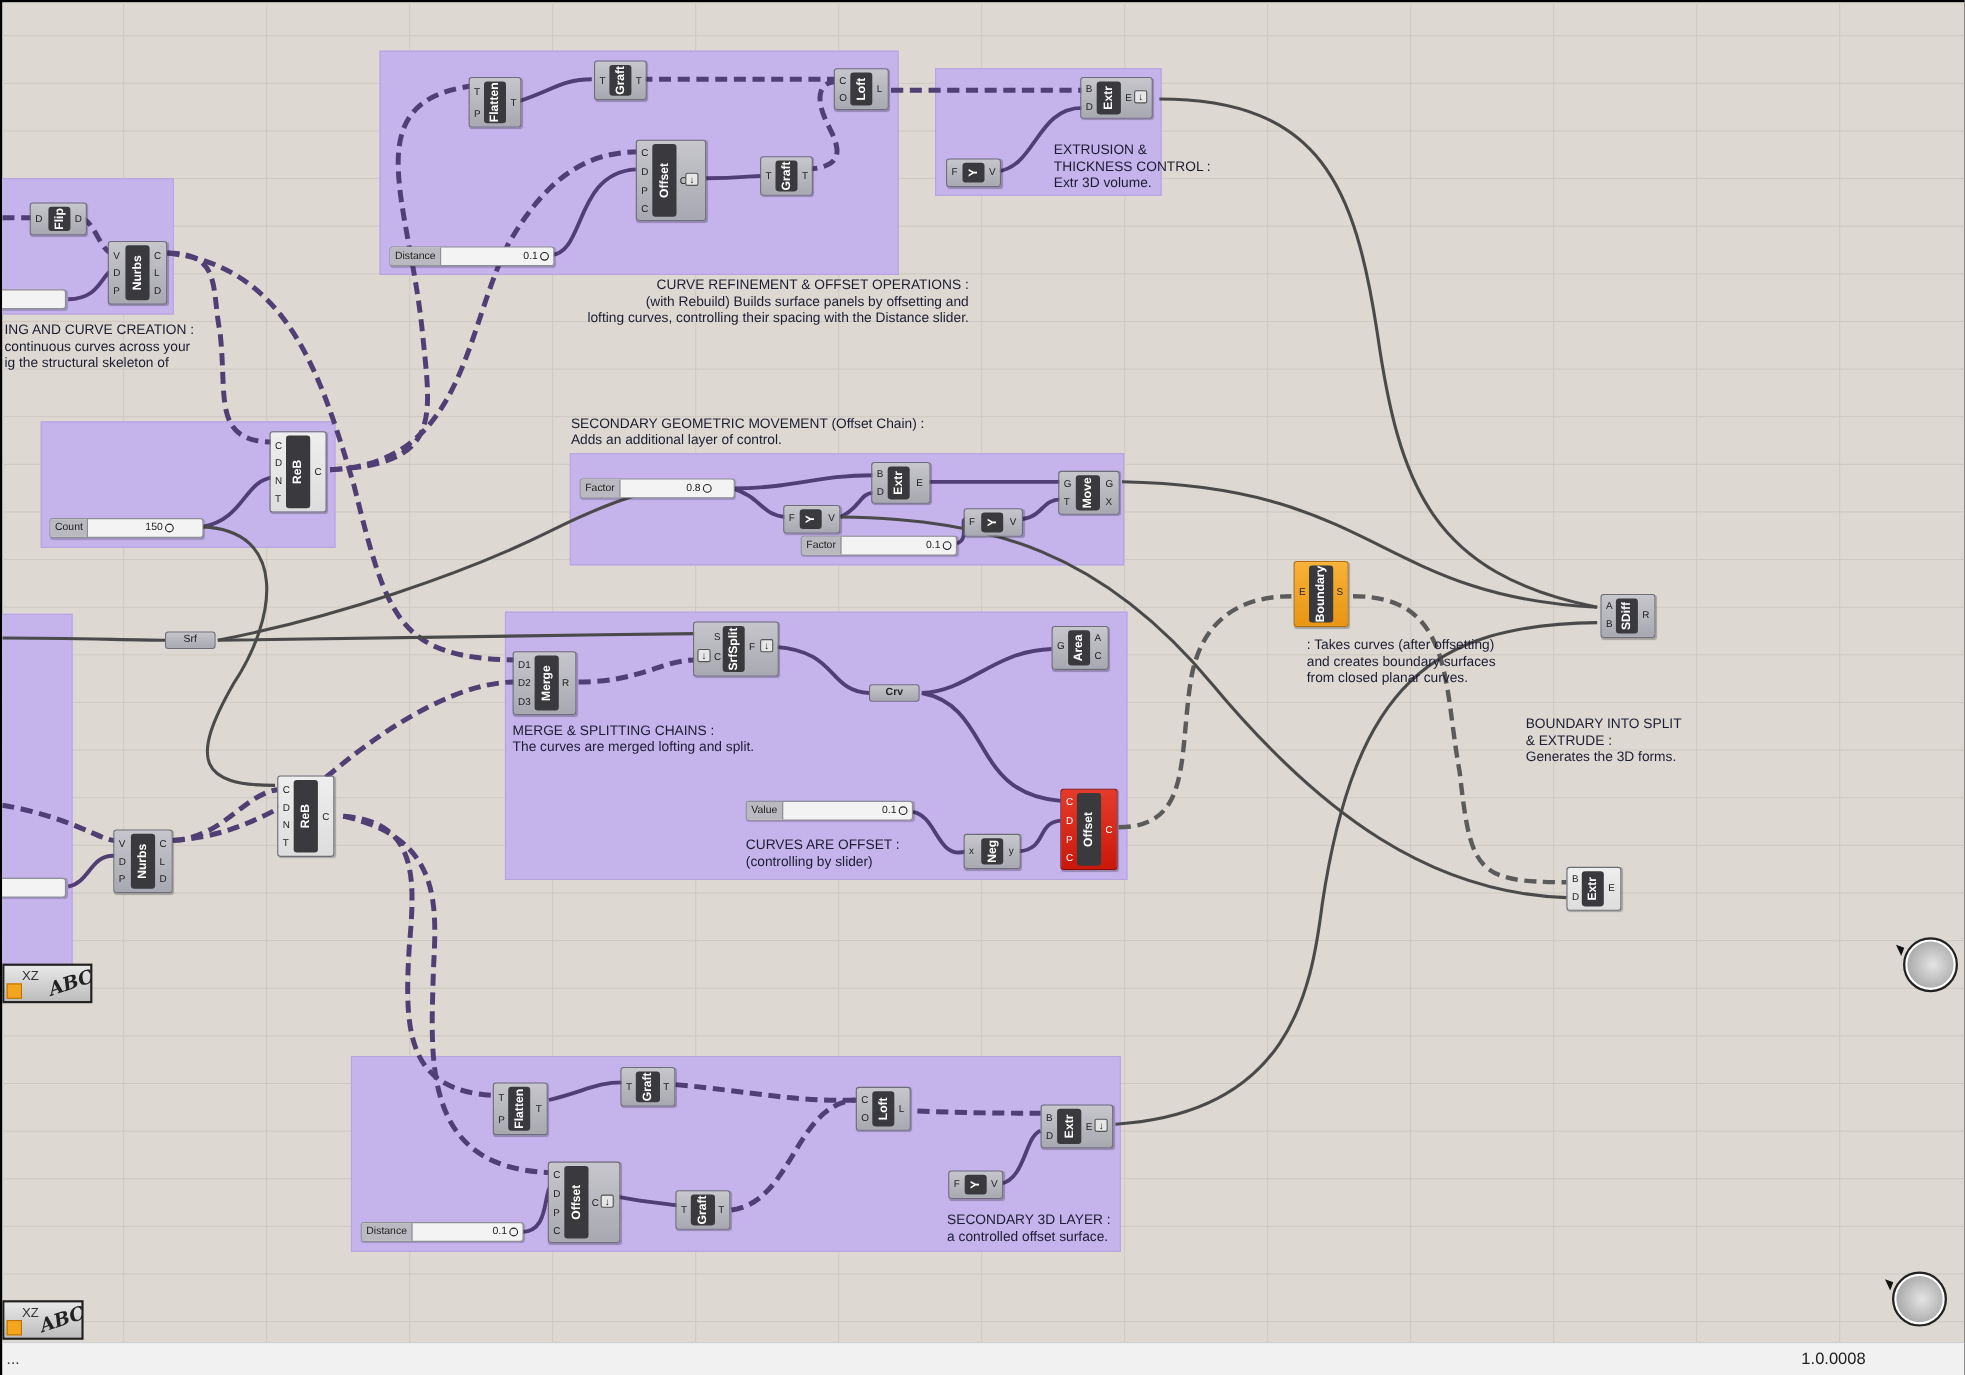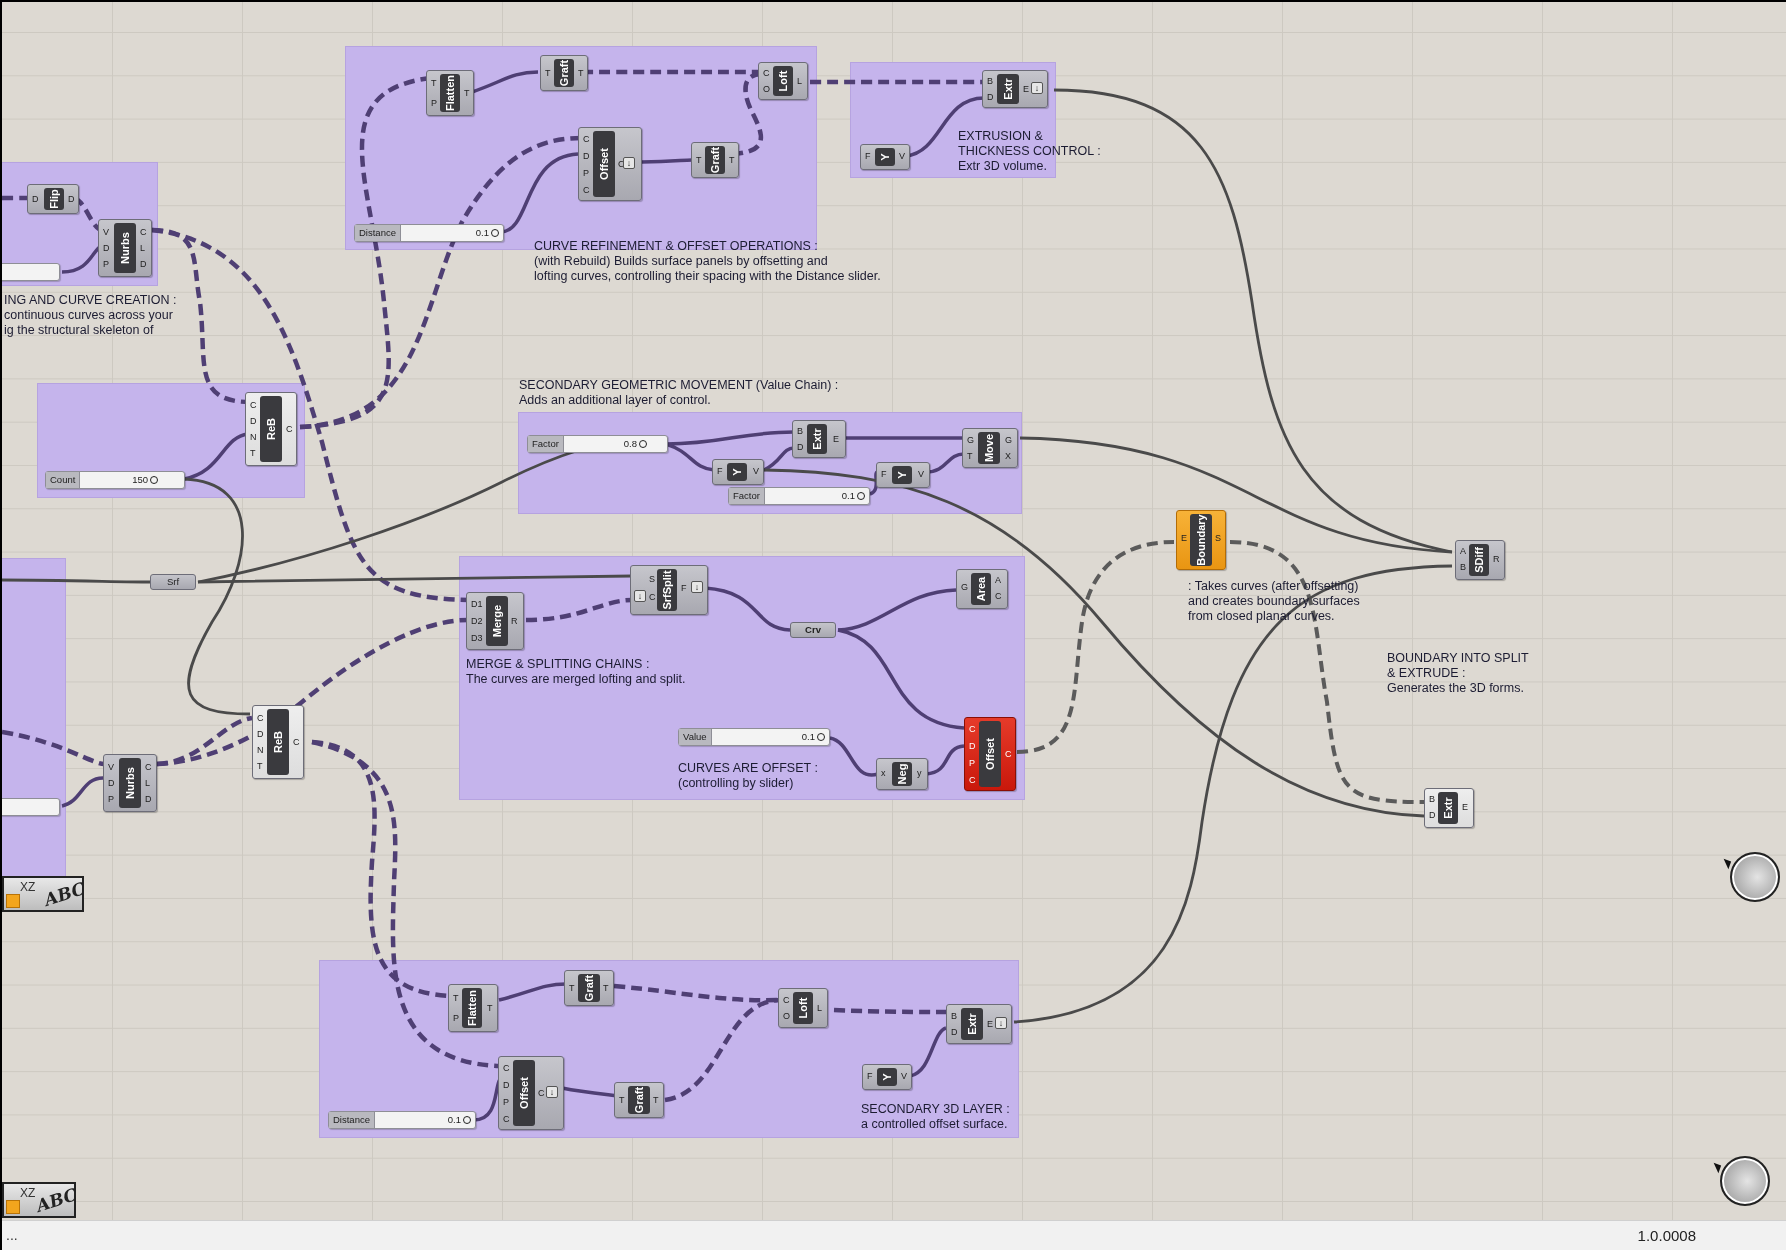--- a/index.html
+++ b/index.html
@@ -439,32 +439,32 @@
     <span class="knob"></span>
   </div>
   <div class="slider" style="left:-4px;top:261px;width:60px;"></div>
   <div class="slider" style="left:-4px;top:796px;width:60px;"></div>
 
   <div class="gtext" style="left:2px;top:291px;">
     <div>ING AND CURVE CREATION :</div>
     <div>continuous curves across your</div>
     <div>ig the structural skeleton of</div>
   </div>
-  <div class="gtext" style="left:532px;top:237px;">
+  <div class="gtext" style="left:532px;top:250px;text-align:right;">
     <div>CURVE REFINEMENT &amp; OFFSET OPERATIONS :</div>
     <div>(with Rebuild) Builds surface panels by offsetting and</div>
     <div>lofting curves, controlling their spacing with the Distance slider.</div>
   </div>
   <div class="gtext" style="left:956px;top:127px;">
     <div>EXTRUSION &amp;</div>
     <div>THICKNESS CONTROL :</div>
     <div>Extr 3D volume.</div>
   </div>
   <div class="gtext" style="left:517px;top:376px;">
-    <div>SECONDARY GEOMETRIC MOVEMENT (Value Chain) :</div>
+    <div>SECONDARY GEOMETRIC MOVEMENT (Offset Chain) :</div>
     <div>Adds an additional layer of control.</div>
   </div>
   <div class="gtext" style="left:464px;top:655px;">
     <div>MERGE &amp; SPLITTING CHAINS :</div>
     <div>The curves are merged lofting and split.</div>
   </div>
   <div class="gtext" style="left:676px;top:759px;">
     <div>CURVES ARE OFFSET :</div>
     <div>(controlling by slider)</div>
   </div>

